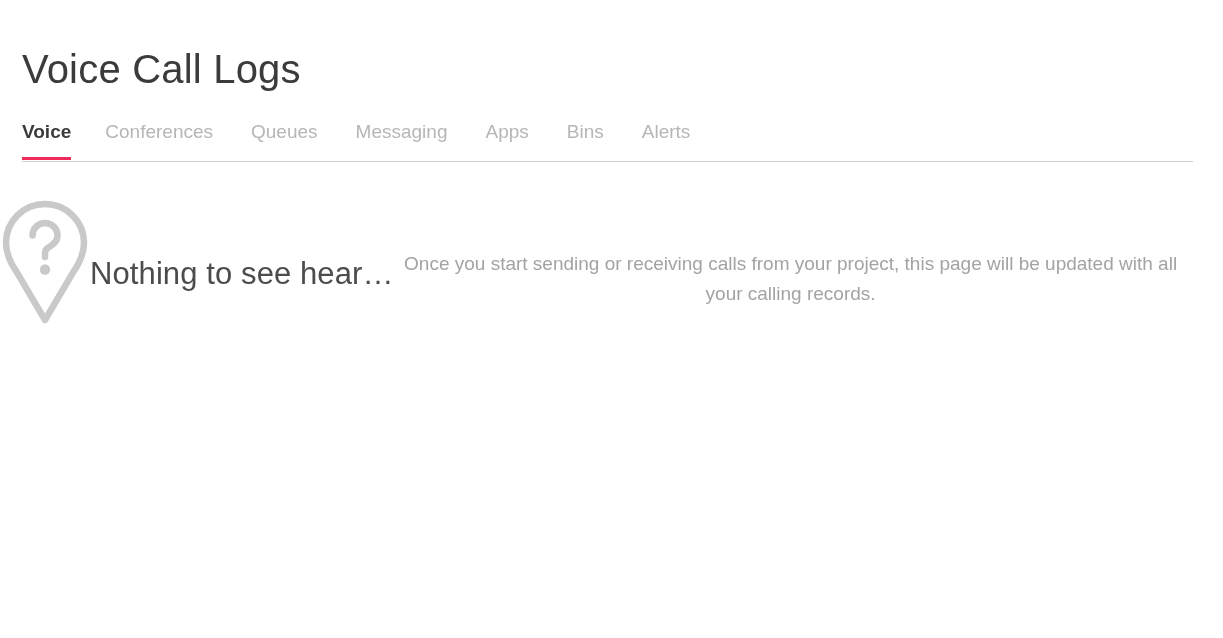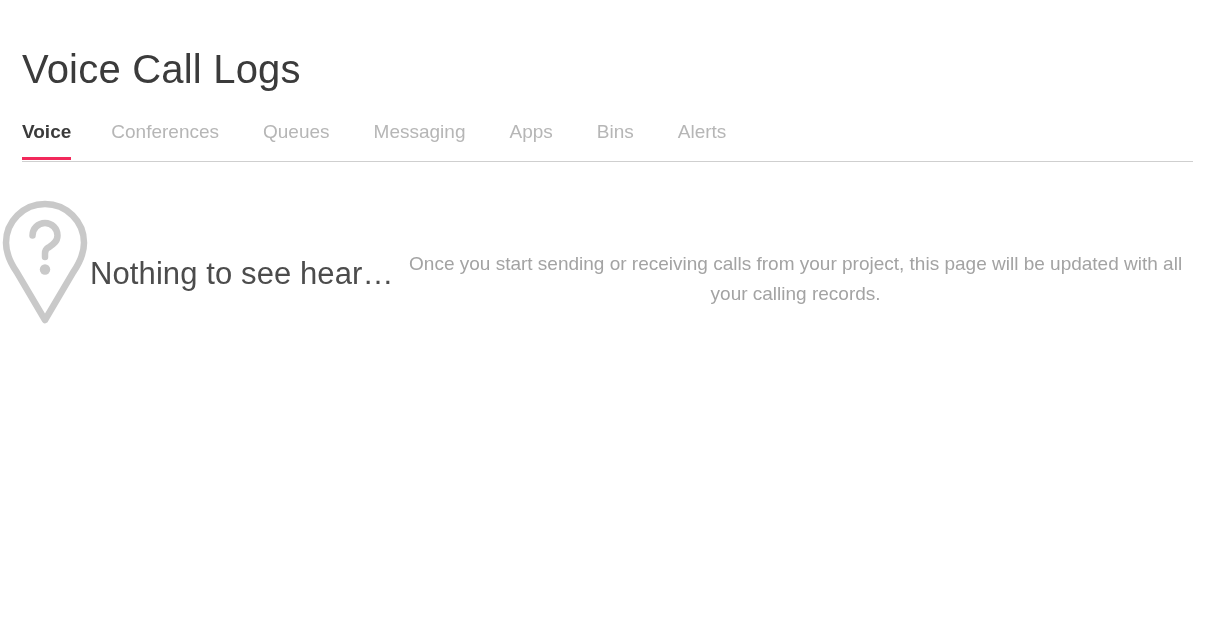--- a/index.html
+++ b/index.html
@@ -42,21 +42,21 @@
     top: 118px;
     width: 1223px;
     height: 46px;
   }
   .tabs {
     position: absolute;
     left: 22px;
     top: 0;
     display: flex;
     align-items: flex-end;
-    gap: 8px;
+    gap: 2px;
   }
   .tab {
     position: relative;
     font-size: 19px;
     font-weight: 400;
     color: #b6b6b6;
     line-height: 28px;
     padding: 0 18px 14px 18px;
     white-space: nowrap;
     cursor: pointer;
@@ -116,21 +116,21 @@
     text-align: center;
     margin: 0 0 10px 0;
   }
   .empty-description {
     font-size: 19px;
     font-weight: 400;
     color: #a3a3a3;
     line-height: 30px;
     text-align: center;
     width: 780px;
-    margin: 12px;
+    margin: 7px;
   }
 </style>
 </head>
 <body>
 
 <div class="page">
 
   <h1 class="page-title">Voice Call Logs</h1>
 
   <div class="tabbar">

